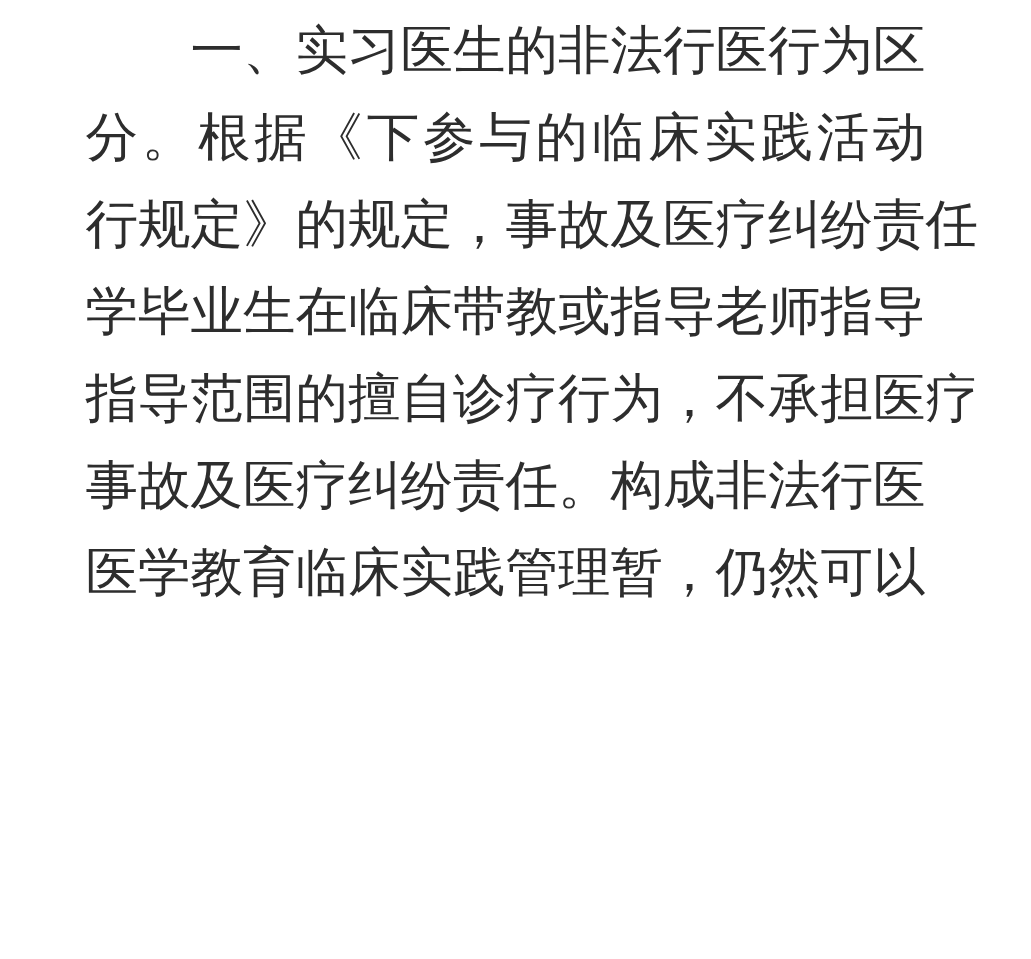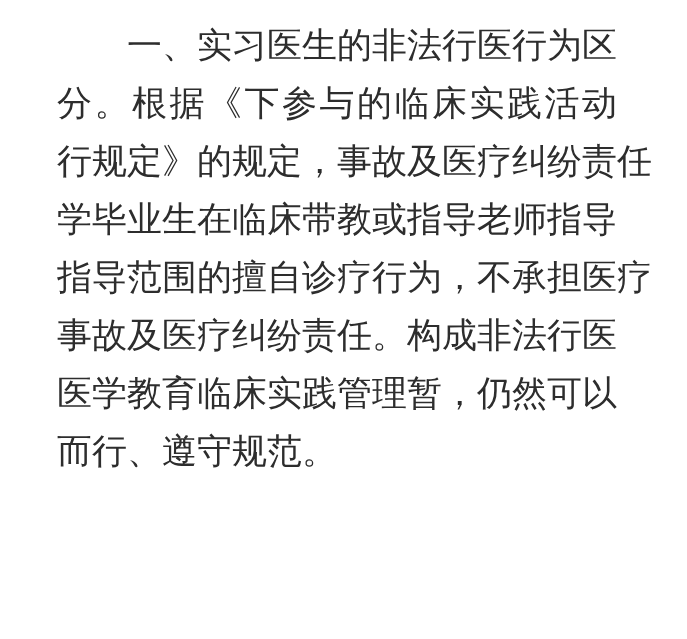--- a/index.html
+++ b/index.html
@@ -9,21 +9,21 @@
   }
   .page {
     position: relative;
     width: 687px;
     height: 639px;
     background: #ffffff;
     overflow: hidden;
     font-family: "Liberation Sans", "DejaVu Sans", sans-serif;
   }
   .article {
-    padding: 16px 70px 0 57px;
+    padding: 5px 70px 0 57px;
     color: #2d2d2d;
     font-size: 35px;
     line-height: 58px;
     font-weight: 400;
     letter-spacing: 0;
   }
   .text-line {
     width: 560px;
     height: 58px;
     white-space: nowrap;
@@ -44,15 +44,14 @@
 
 <div class="page">
   <div class="article">
     <div class="text-line first">一、实习医生的非法行医行为区</div>
     <div class="text-line">分。根据《下参与的临床实践活动</div>
     <div class="text-line">行规定》的规定，事故及医疗纠纷责任</div>
     <div class="text-line">学毕业生在临床带教或指导老师指导</div>
     <div class="text-line">指导范围的擅自诊疗行为，不承担医疗</div>
     <div class="text-line">事故及医疗纠纷责任。构成非法行医</div>
     <div class="text-line">医学教育临床实践管理暂，仍然可以</div>
-    <div class="text-line last">而行、遵守规范。</div>
   </div>
 </div>
 
 </body></html>

